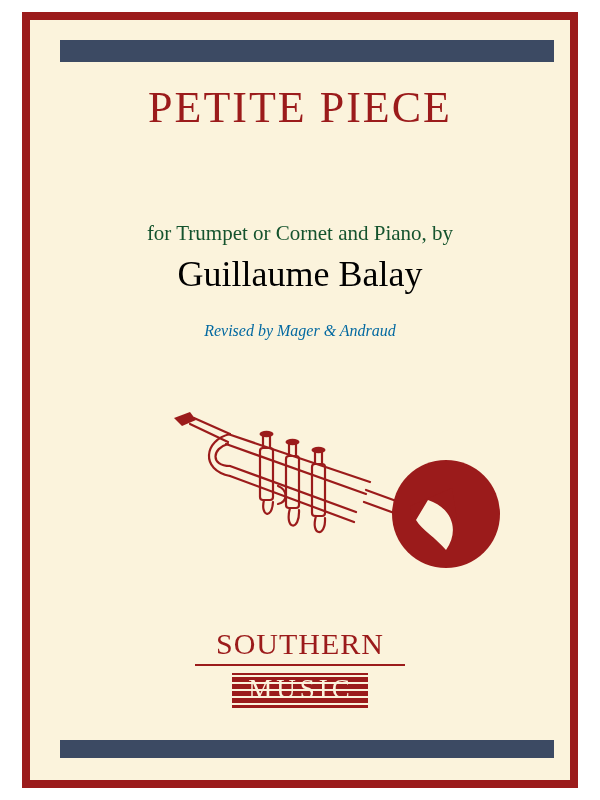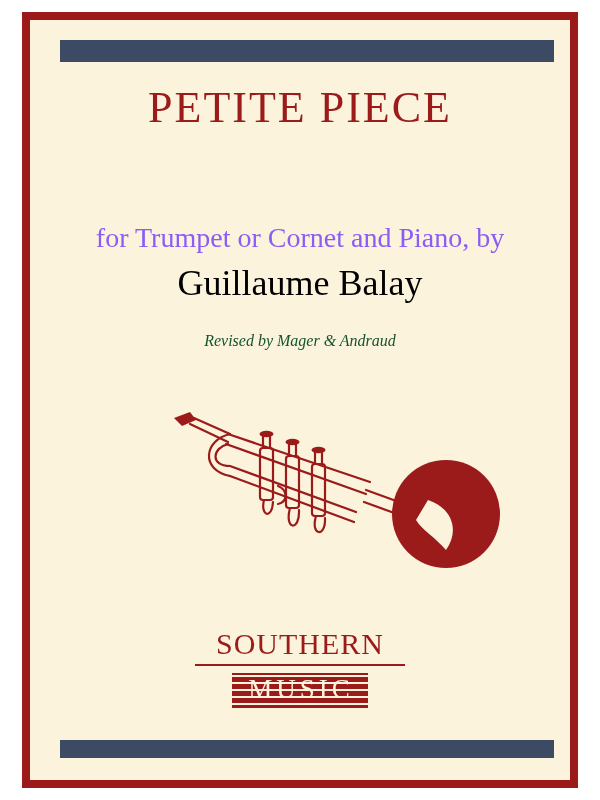--- a/index.html
+++ b/index.html
@@ -84,33 +84,33 @@
   .subtitle-block {
     position: absolute;
     left: 0;
     right: 0;
     top: 200px;
     text-align: center;
     padding: 0 60px;
     box-sizing: border-box;
   }
   .instrumentation {
-    color: #8b5cf6;
-    font-size: 28px;
+    color: #14532d;
+    font-size: 21px;
     line-height: 1.3;
     margin: 0 0 4px 0;
   }
   .composer {
     color: #000000;
     font-size: 36px;
     line-height: 1.2;
     margin: 6px 0 0 0;
   }
   .editor {
-    color: #14532d;
+    color: #0369a1;
     font-size: 16px;
     font-style: italic;
     margin: 26px 0 0 0;
   }
 
   
   .illustration {
     position: absolute;
     left: 130px;
     top: 370px;

